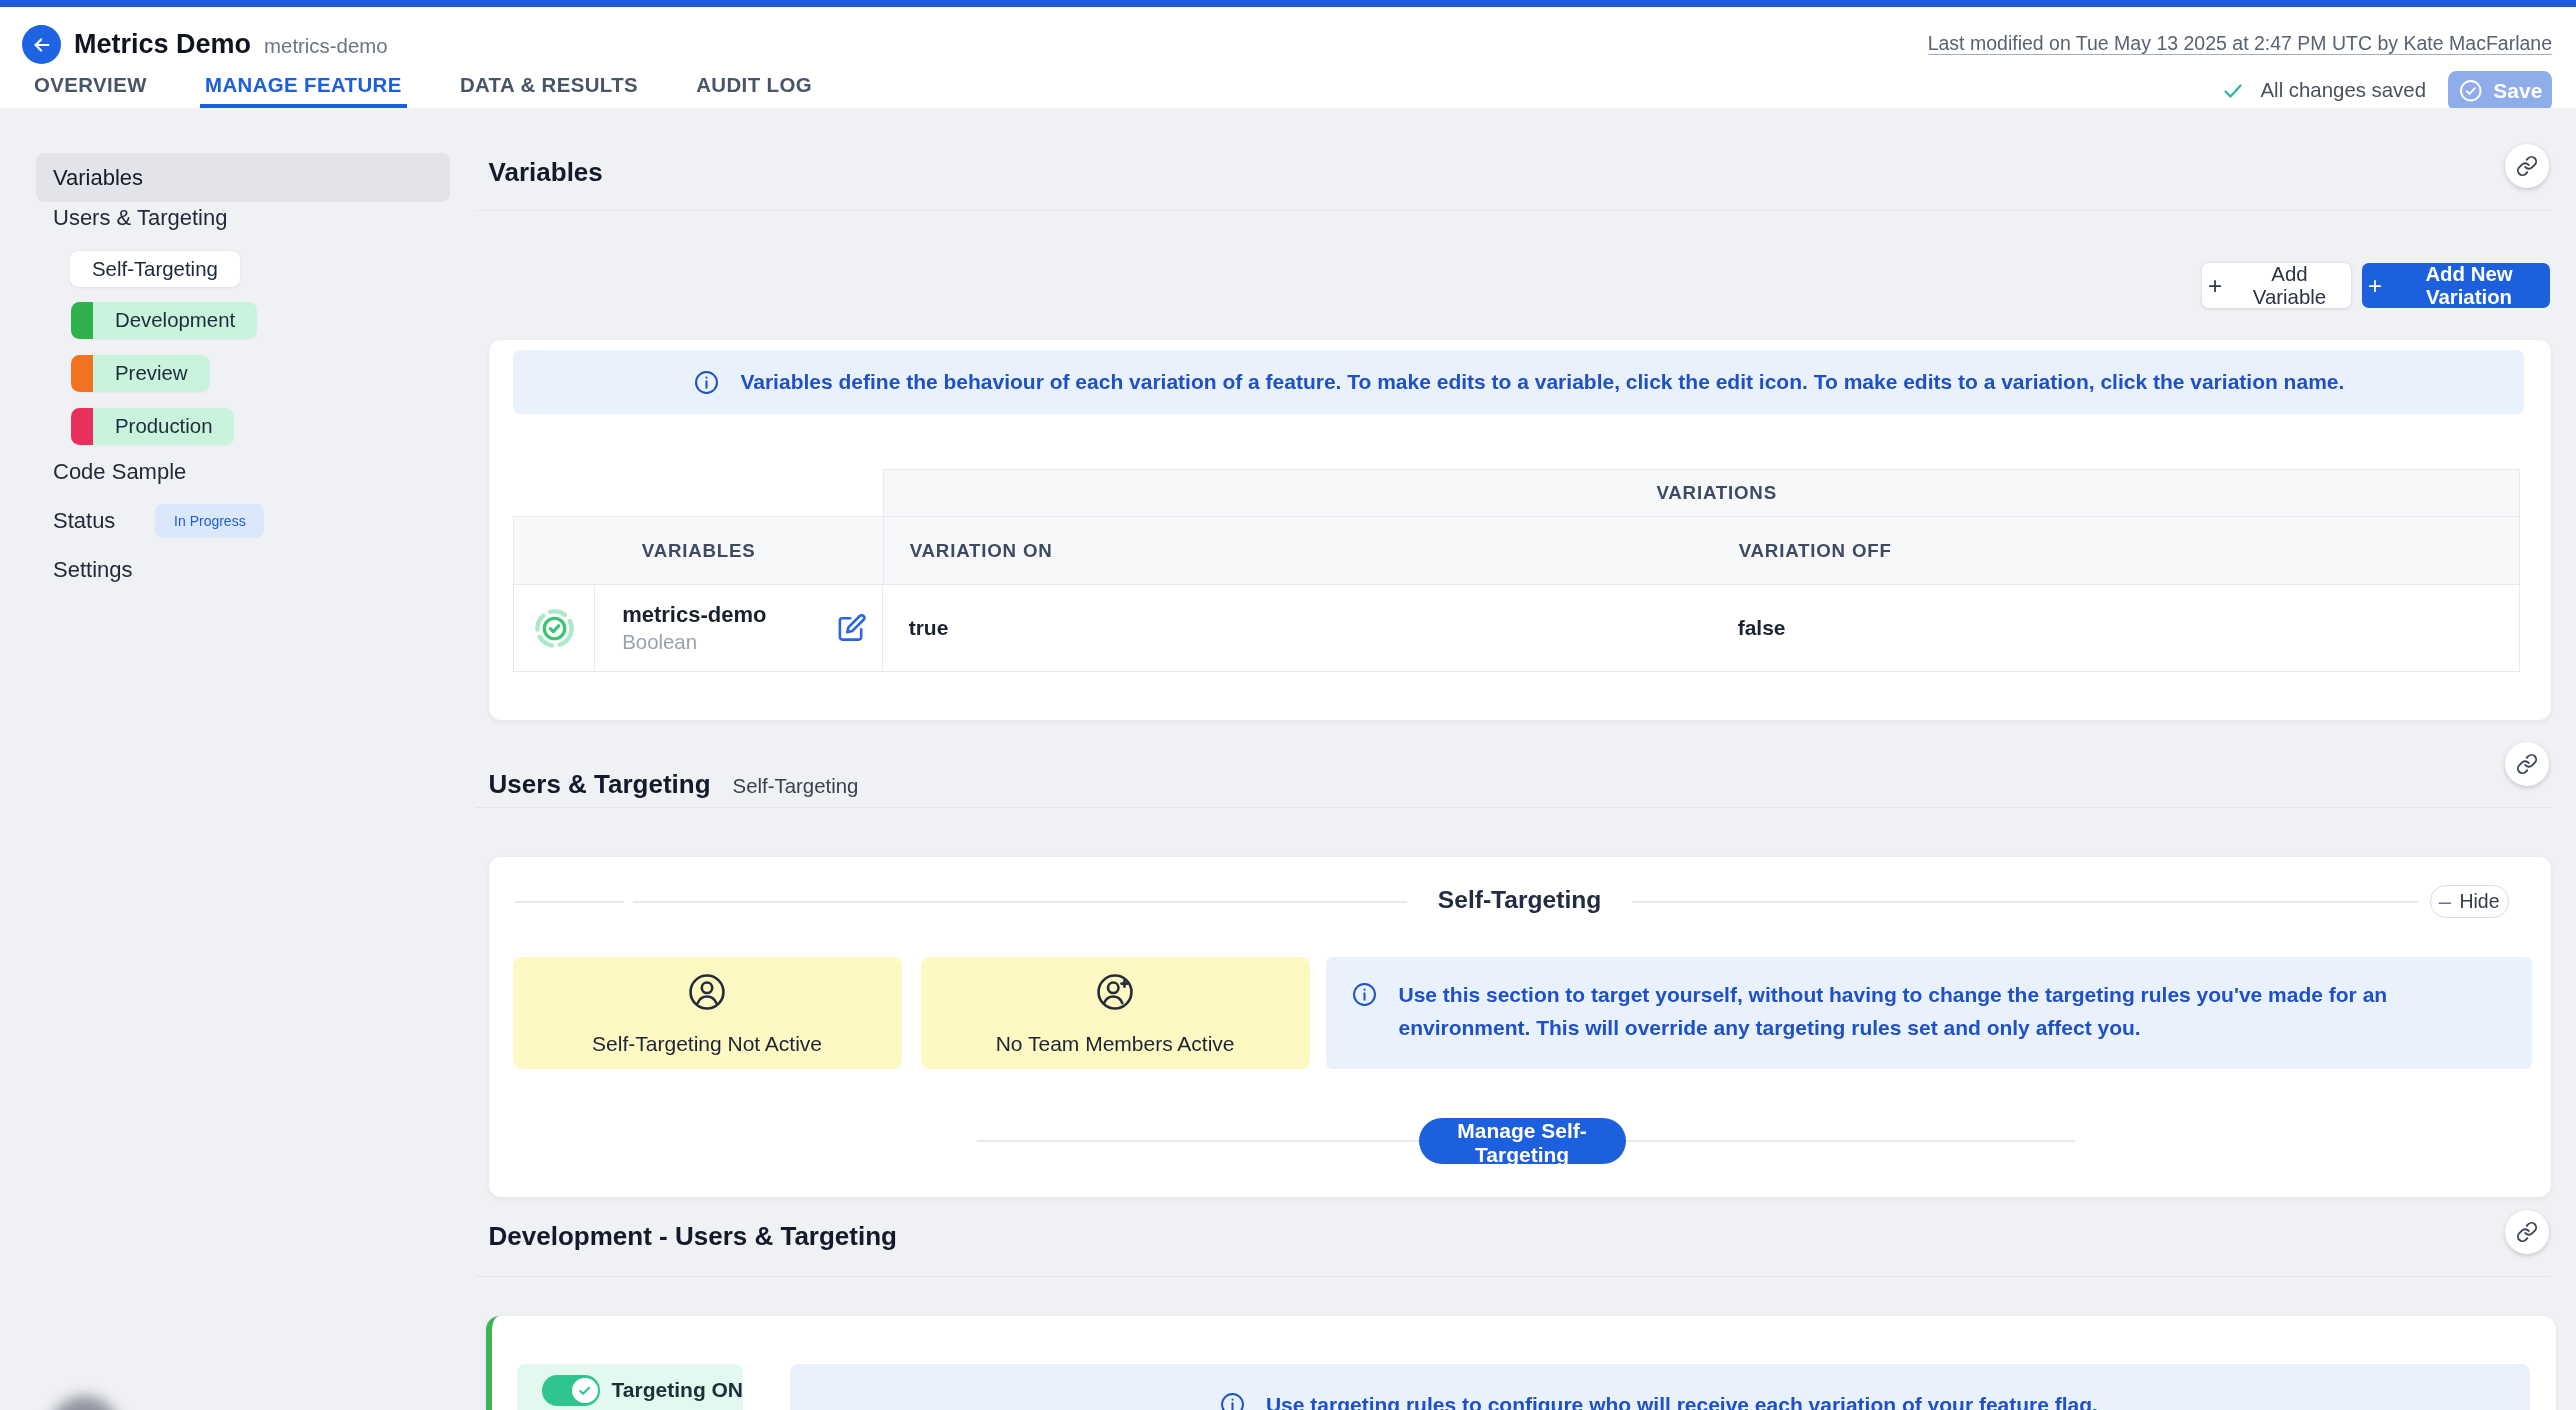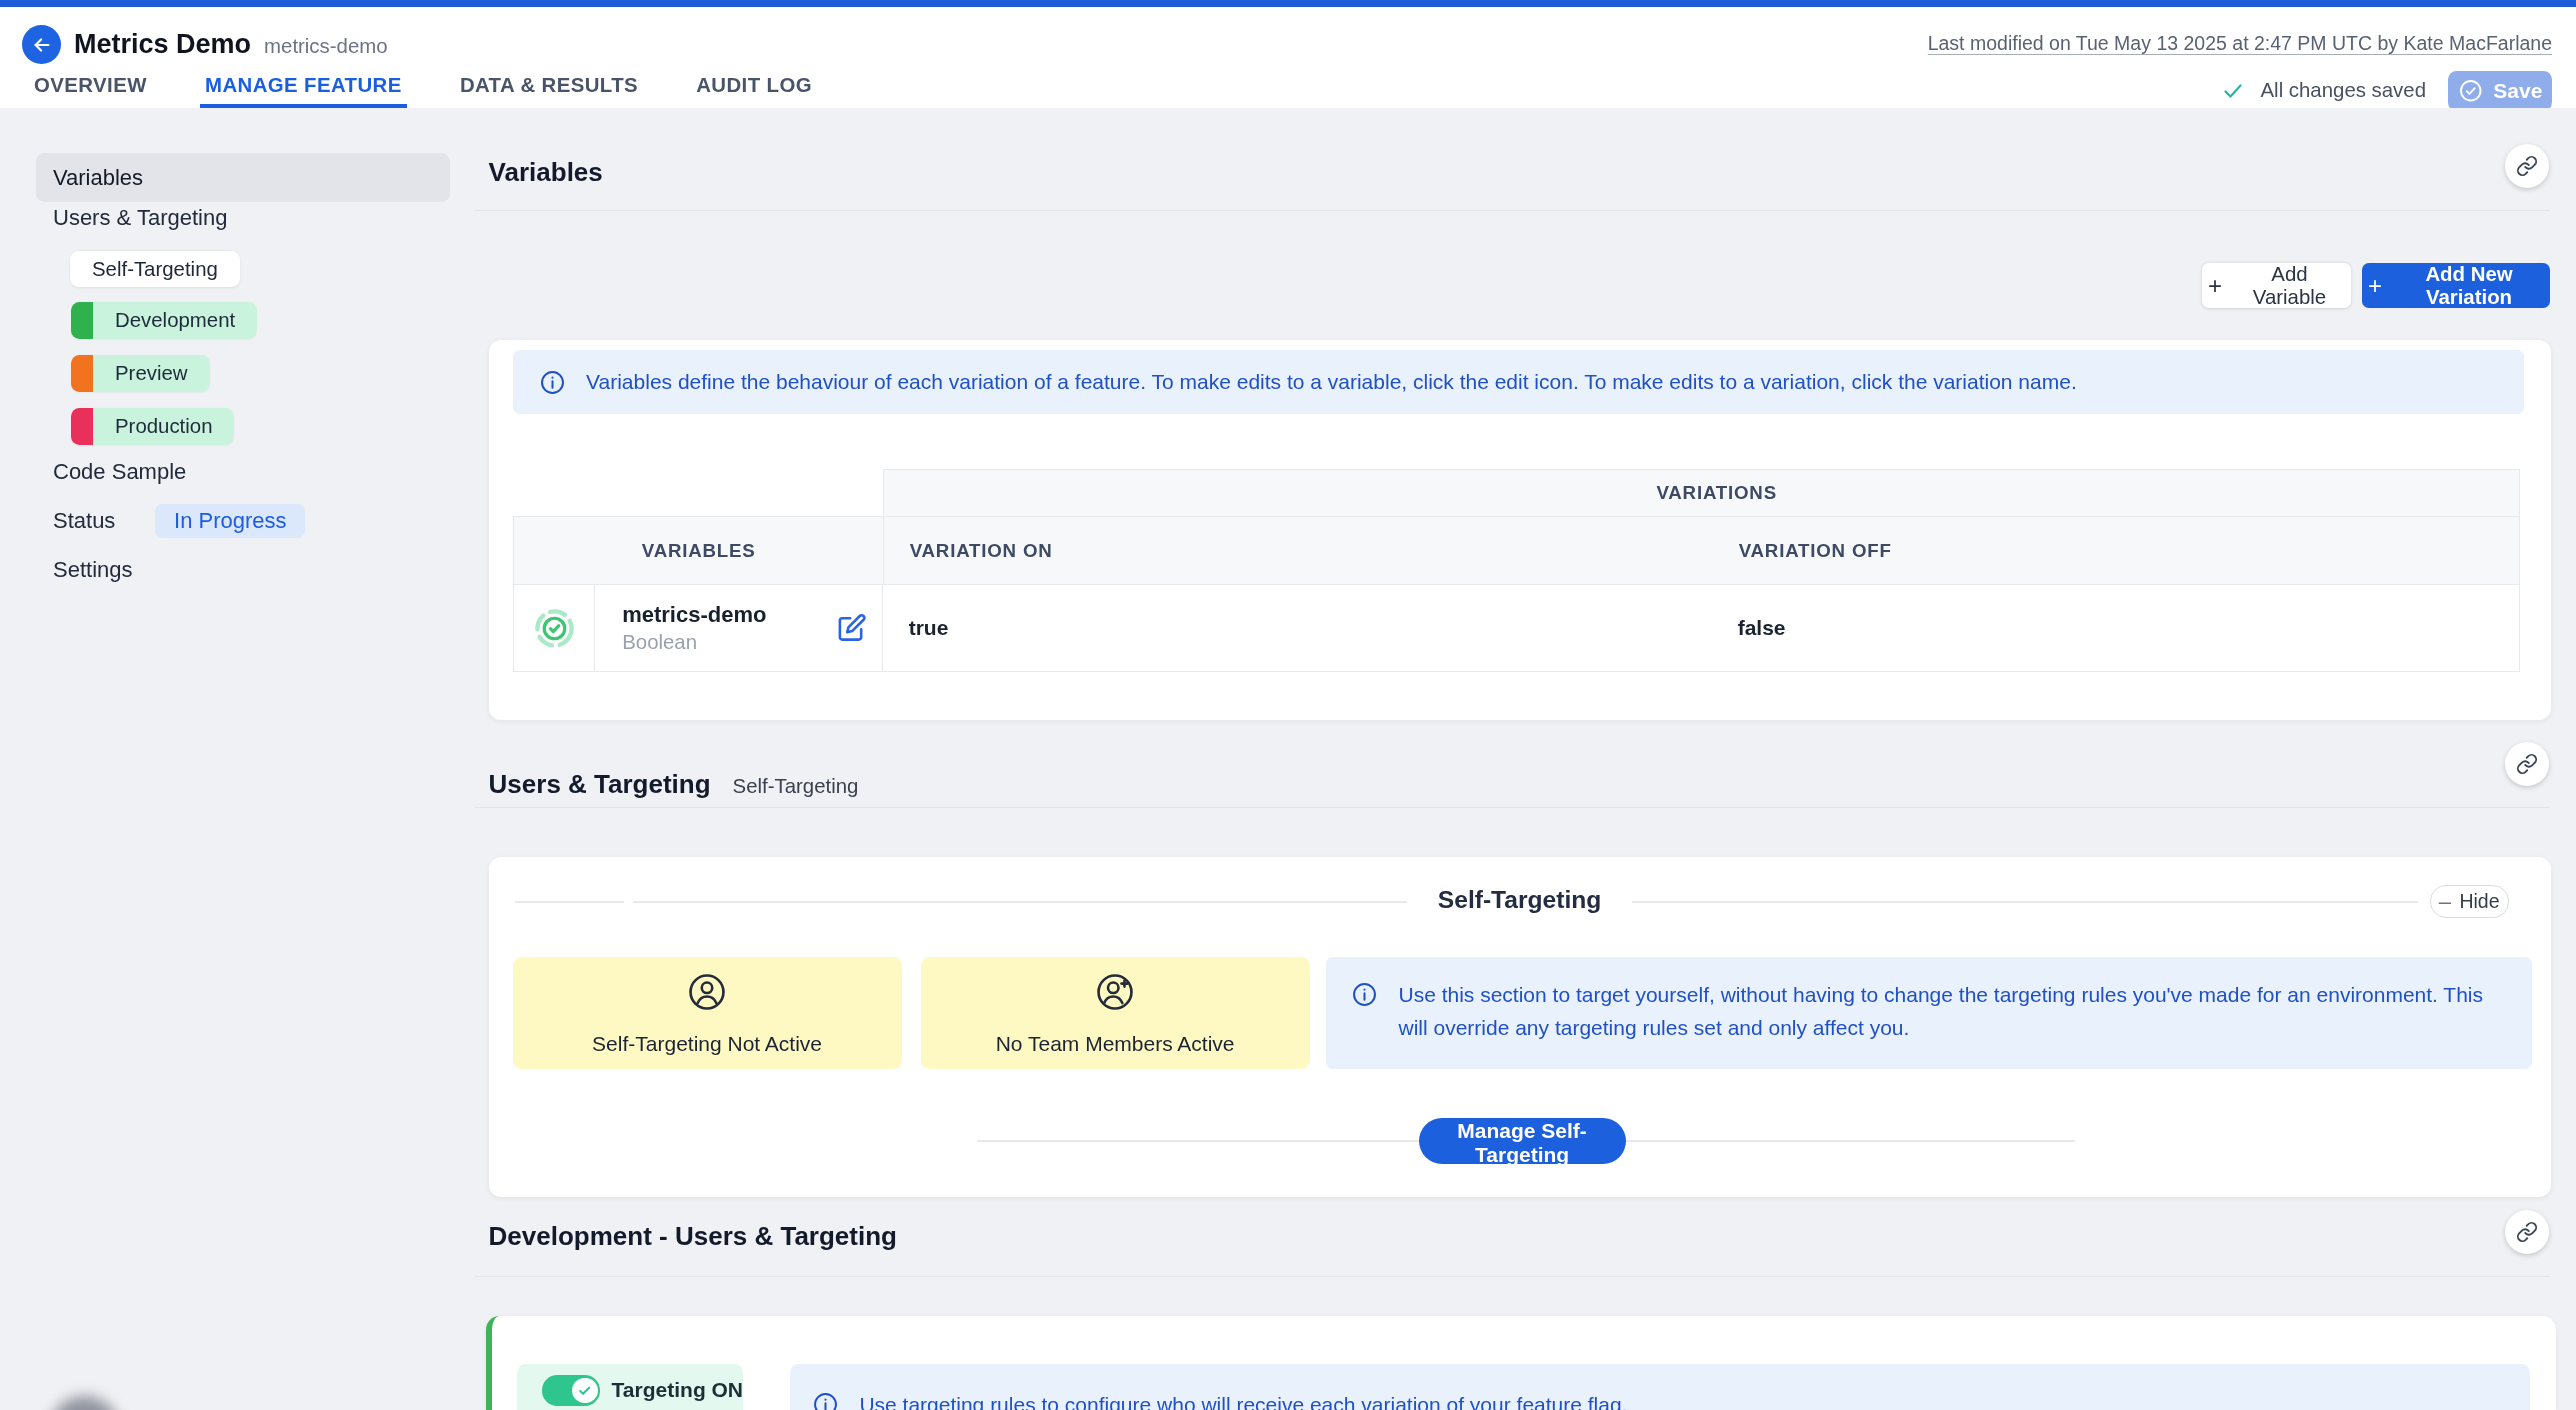--- a/index.html
+++ b/index.html
@@ -27,36 +27,36 @@
   .side-active{position:absolute;left:36px;top:45px;width:414px;height:49px;border-radius:8.5px;background:#e2e4e9;display:flex;align-items:center;padding-left:17px;box-sizing:border-box;font-size:22px;color:#141a26;cursor:pointer;}
   .side-item{position:absolute;left:53px;height:34px;display:flex;align-items:center;font-size:22px;color:#222b3b;cursor:pointer;}
   .pill-self{position:absolute;left:70px;top:143px;height:36px;background:#ffffff;border-radius:8.5px;display:flex;align-items:center;padding:0 22px;font-size:20.4px;font-weight:500;color:#20293a;box-shadow:0 0.8px 2.5px rgba(0,0,0,.08);cursor:pointer;}
   .env-pill{position:absolute;left:71px;height:37px;display:flex;border-radius:8.5px;overflow:hidden;cursor:pointer;box-shadow:0 0.8px 1.7px rgba(0,0,0,.04);}
   .env-swatch{width:22px;}
   .env-swatch.dev{background:#2fb14d;}
   .env-swatch.preview{background:#f2731f;}
   .env-swatch.prod{background:#e9305a;}
   .env-label{background:#c9f3dd;display:flex;align-items:center;padding:0 22px;font-size:20.4px;font-weight:500;color:#1e2b3a;}
   .status-row{position:absolute;left:53px;top:396px;height:34px;display:flex;align-items:center;gap:40px;font-size:22px;color:#222b3b;}
-  .status-badge{height:34px;border-radius:7.6px;background:#dbe7fb;color:#1d5ce0;font-size:22px;font-weight:500;display:flex;align-items:center;padding:0 18.7px;}
+  .status-badge{height:34px;border-radius:7.6px;background:#dbe7fb;color:#1d5ce0;font-size:14px;font-weight:500;display:flex;align-items:center;padding:0 18.7px;}
 
   
   .main{position:absolute;left:475px;top:0;width:2101px;height:100%;}
   .band{position:absolute;left:0;width:2075px;border-bottom:1.7px solid #e3e5ea;}
   .band-title{font-size:26px;font-weight:700;color:#121a2b;}
   .band-sub{font-size:20.4px;color:#39414f;}
   .link-circle{position:absolute;left:2030px;width:44px;height:44px;border-radius:50%;background:#fff;box-shadow:0 1.7px 5.1px rgba(0,0,0,.18);display:flex;align-items:center;justify-content:center;cursor:pointer;}
 
   .card{position:absolute;left:13.6px;width:2062px;background:#fff;border-radius:12px;box-shadow:0 1.7px 5.1px rgba(20,30,60,.06);}
 
   .btn-white{position:absolute;height:45px;border-radius:6.8px;background:#fff;border:none;box-shadow:0 0.8px 3.4px rgba(0,0,0,.14);display:flex;align-items:center;justify-content:center;gap:12px;font-size:20.4px;font-weight:500;color:#2b3442;cursor:pointer;}
   .btn-blue{position:absolute;height:45px;border-radius:6.8px;background:#1c60dd;border:none;display:flex;align-items:center;justify-content:center;gap:12px;font-size:20.4px;font-weight:600;color:#fff;cursor:pointer;}
   .plus-glyph{font-size:24px;font-weight:400;line-height:1;}
 
-  .info-banner{background:#e8f1fc;border-radius:6.8px;display:flex;align-items:center;gap:20.4px;color:#2050c5;font-size:21px;font-weight:400;}
+  .info-banner{background:#e8f1fc;border-radius:6.8px;display:flex;align-items:center;gap:20.4px;color:#2050c5;font-size:21px;font-weight:700;justify-content:center;}
 
   
   .tbl{position:absolute;left:24.6px;top:129px;width:2007px;}
   .tbl-hd{font-size:18.7px;font-weight:700;letter-spacing:0.8px;color:#3e4a63;}
   .tr1{display:flex;height:47px;}
   .tr1-spacer{width:370px;}
   .tr1-group{flex:1;background:#f7f8fa;border:1.7px solid #e7e9ed;border-bottom:none;display:flex;align-items:center;justify-content:center;box-sizing:border-box;padding-left:30px;}
   .tr2{display:flex;height:69px;background:#f7f8fa;border:1.7px solid #e7e9ed;box-sizing:border-box;}
   .tr2 .c-vars{width:370px;display:flex;align-items:center;justify-content:center;border-right:1.7px solid #e7e9ed;box-sizing:border-box;}
   .tr2 .c-on{width:829px;display:flex;align-items:center;padding-left:25.5px;box-sizing:border-box;}

